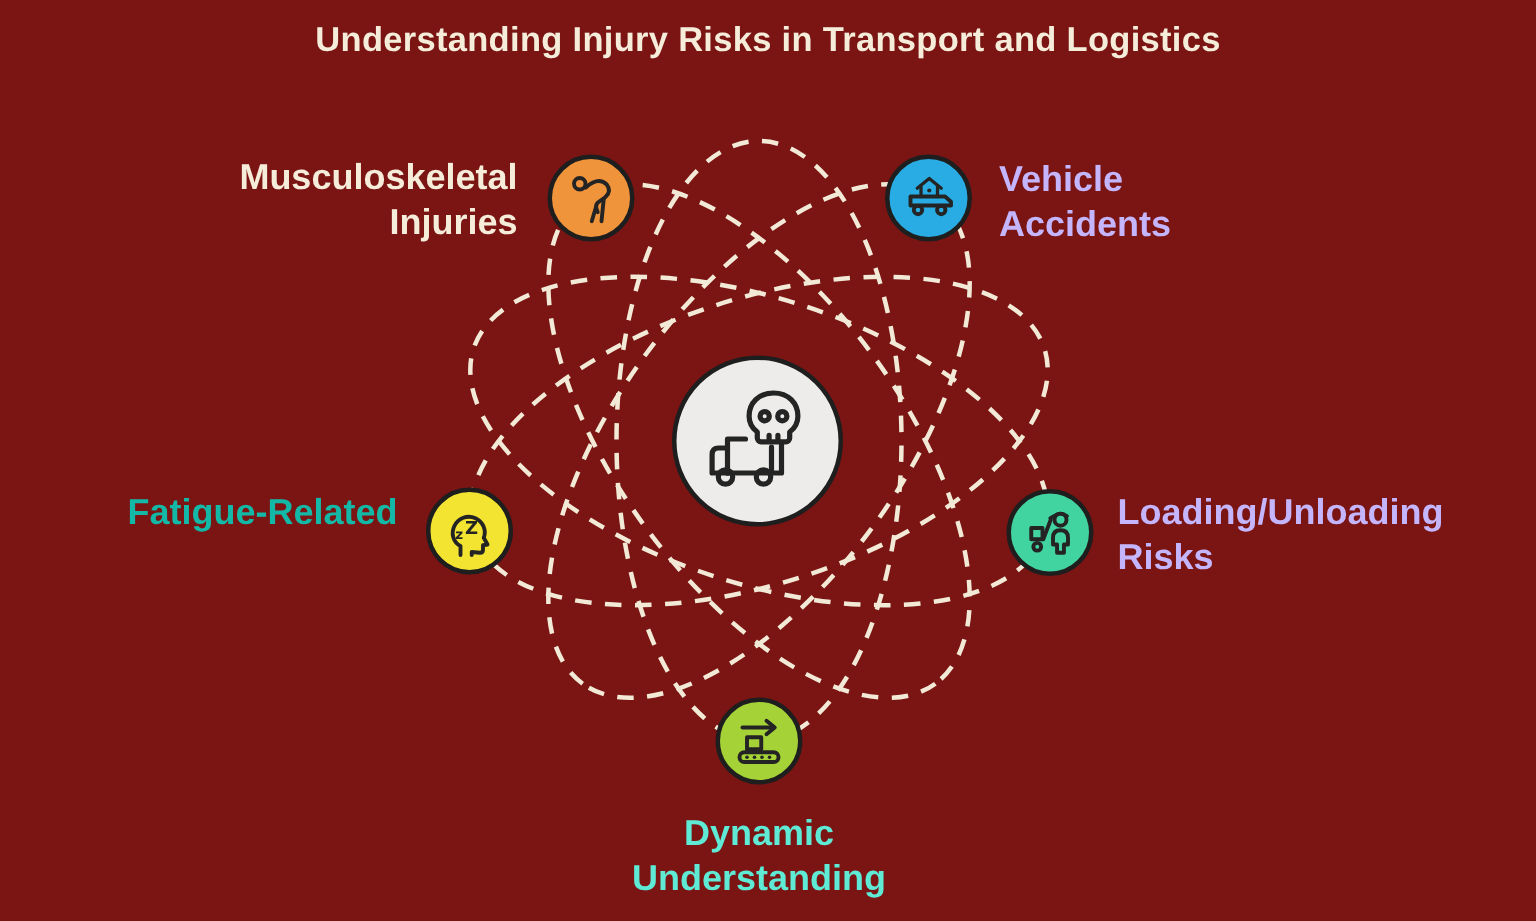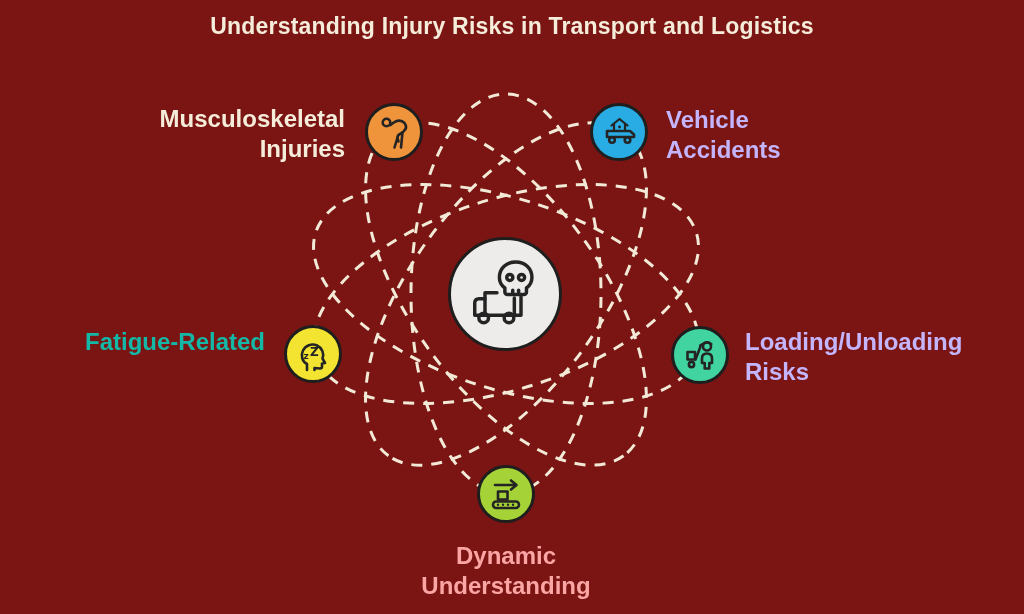--- a/index.html
+++ b/index.html
@@ -118,18 +118,18 @@
       <path d="M9 11 H29.5"></path>
       <path d="M25 6.5 L30.5 11 L25 15.5"></path>
       <rect x="12" y="17.5" width="9.5" height="8"></rect>
       <rect x="7" y="27.5" width="26" height="6.5" rx="3.2"></rect>
       <circle class="dotfill" cx="12" cy="30.8" r="1.2"></circle>
       <circle class="dotfill" cx="17" cy="30.8" r="1.2"></circle>
       <circle class="dotfill" cx="22" cy="30.8" r="1.2"></circle>
       <circle class="dotfill" cx="27" cy="30.8" r="1.2"></circle>
     </svg>
   </div>
-  <div class="label lab-dynamic" style="color: #fca5a5;">
+  <div class="label lab-dynamic" style="color: #5eead4;">
     <span>Dynamic</span><br>
     <span>Understanding</span>
   </div>
 
 </div>
 
 </body></html>

